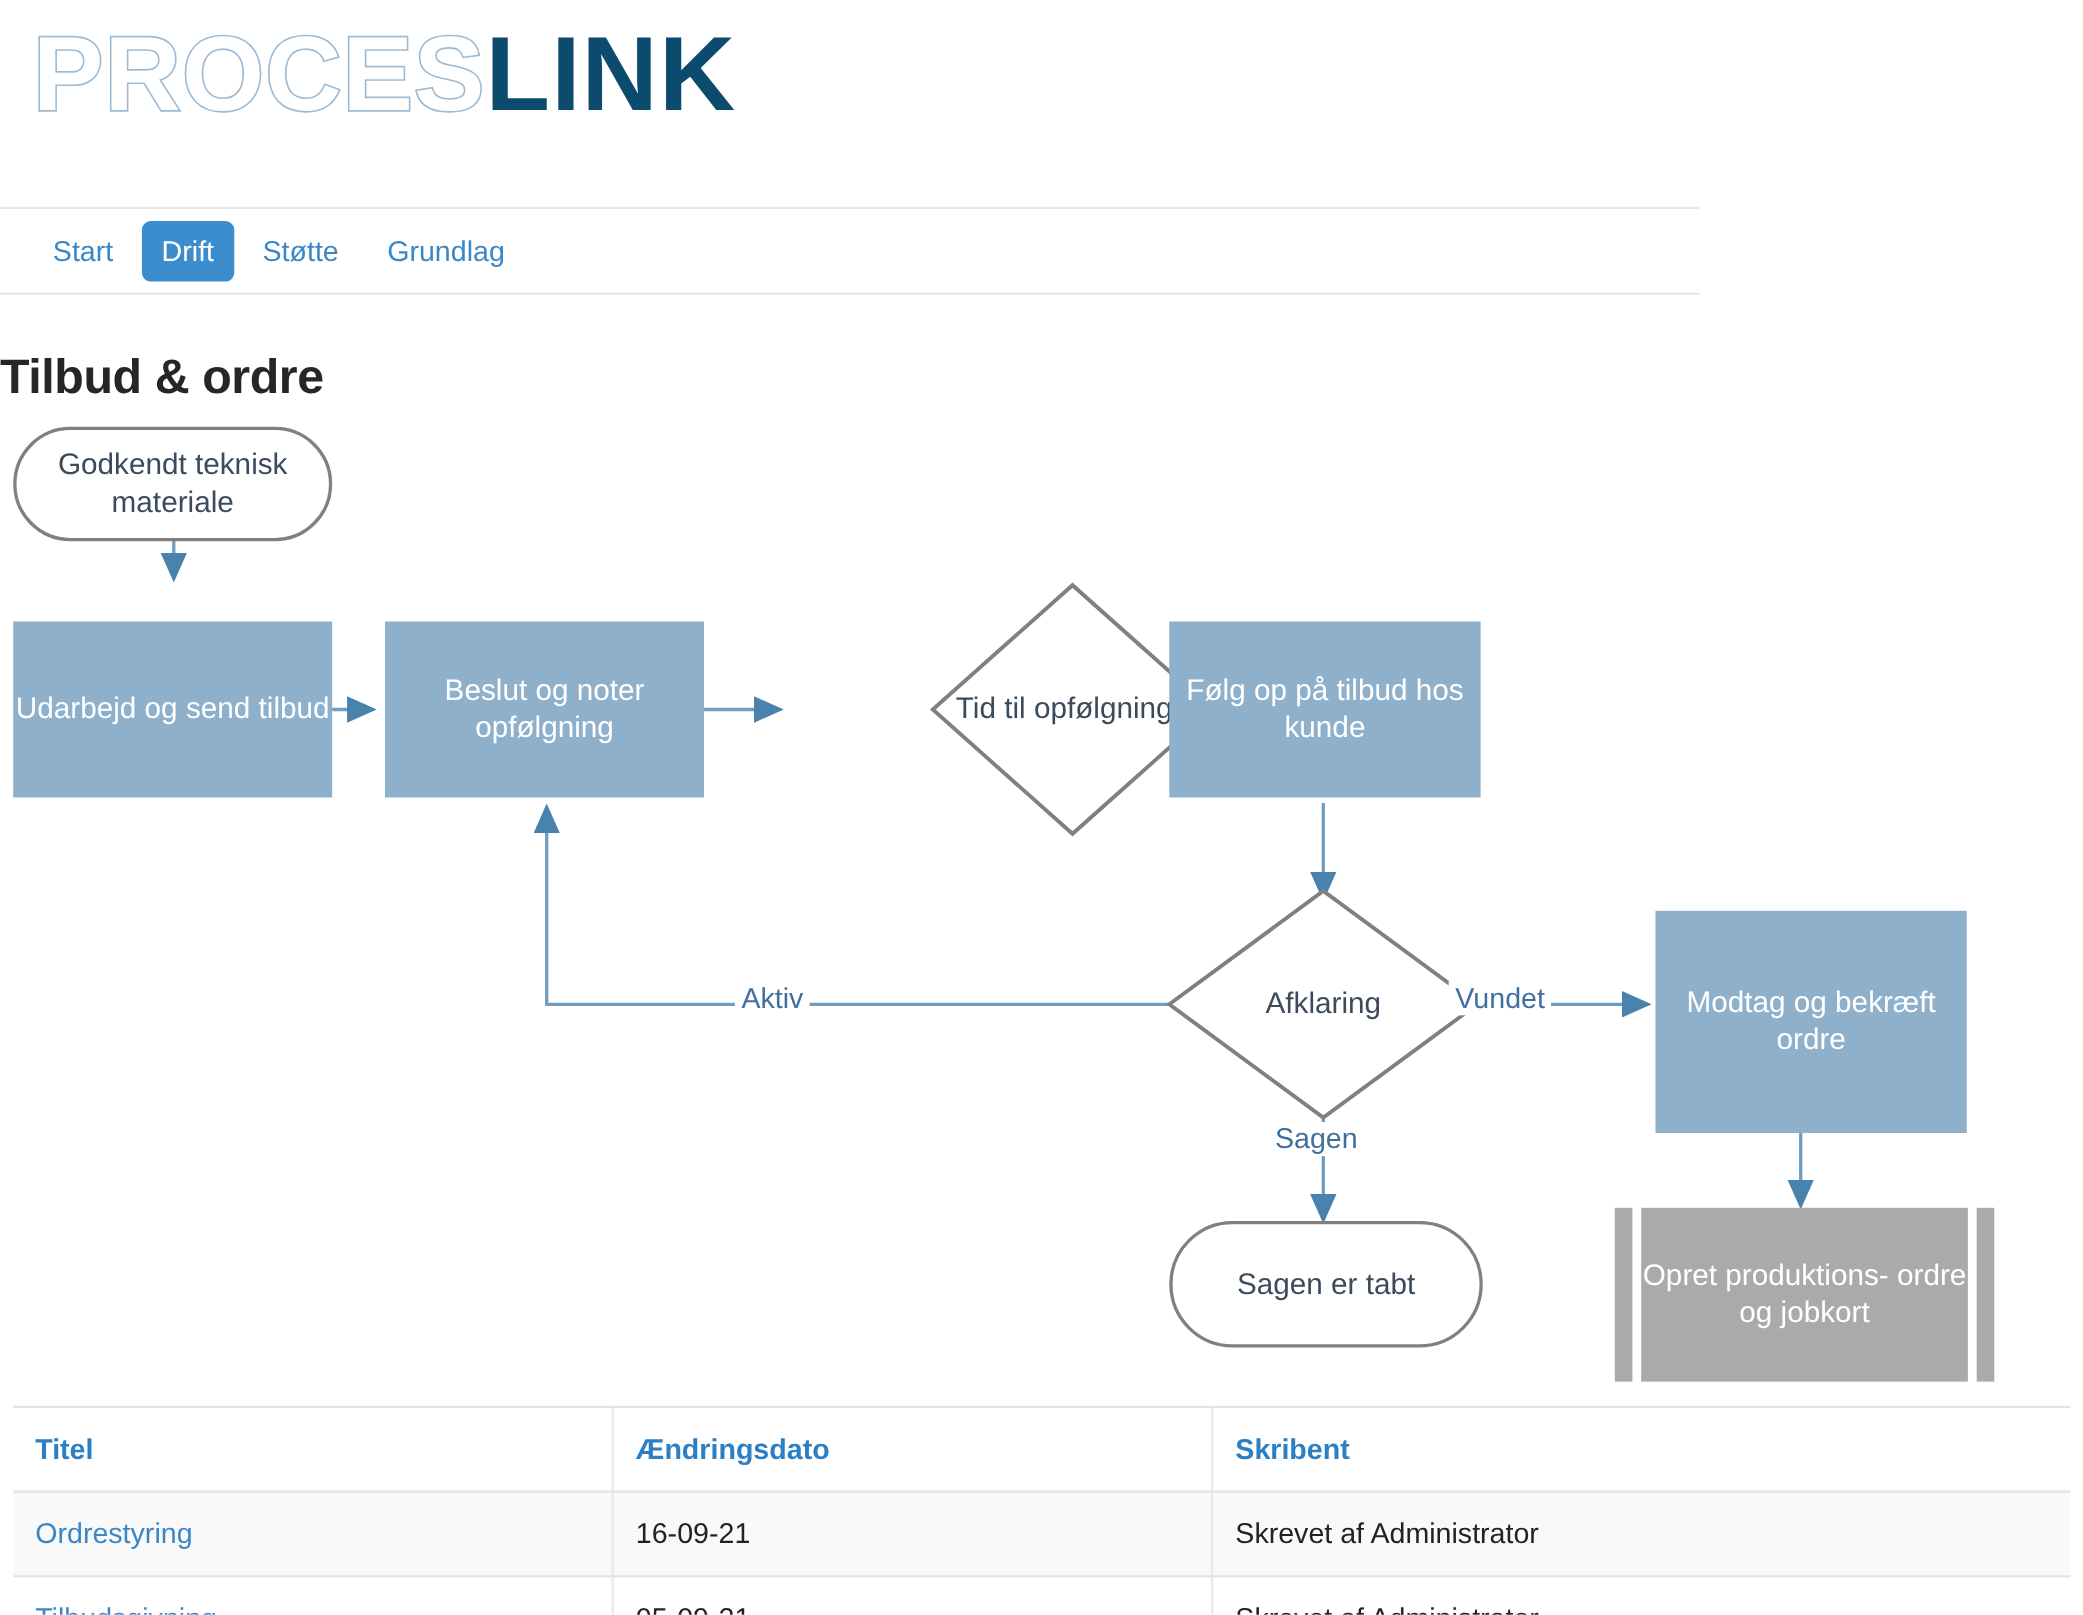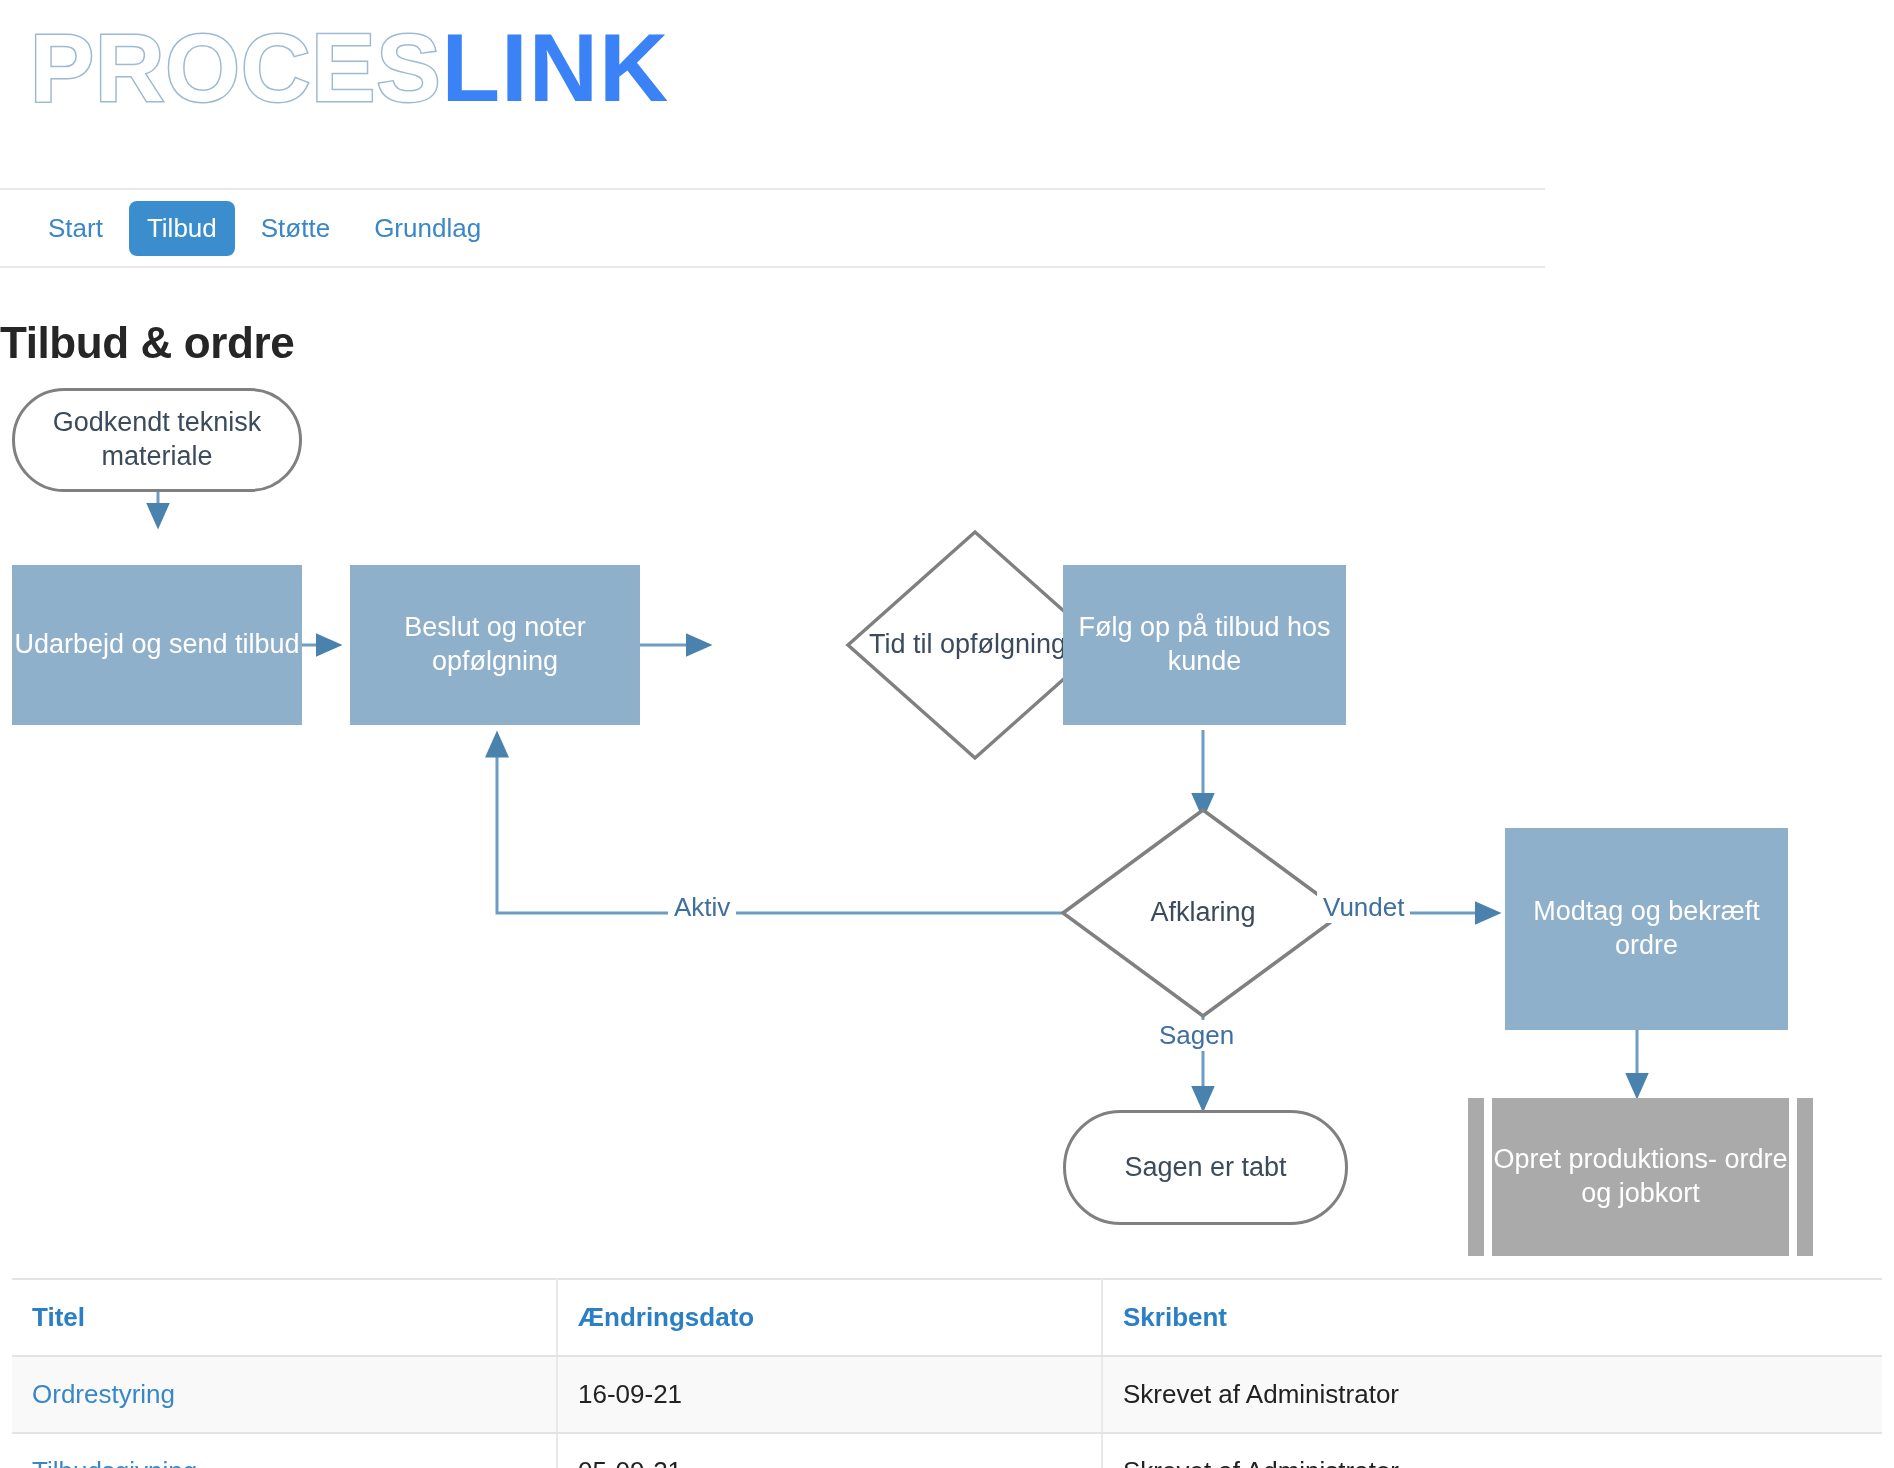--- a/index.html
+++ b/index.html
@@ -21,21 +21,21 @@
   .logo-text {
     font-size: 96px; font-weight: 700; letter-spacing: 1px;
     line-height: 1; font-family: "Liberation Sans", sans-serif;
     white-space: nowrap;
   }
   .logo-hollow {
     color: #ffffff;
     -webkit-text-stroke: 3px #9dbad2;
     paint-order: stroke fill;
   }
-  .logo-solid { color: #3b82f6; }
+  .logo-solid { color: #0c4a6e; }
 
   
   .nav-bar {
     position: absolute; left: 0; top: 188px; width: 1545px; height: 80px;
     border-top: 2px solid #e8e8e8; border-bottom: 2px solid #e8e8e8;
     display: flex; align-items: center; padding-left: 30px; gap: 8px;
   }
   .nav-item {
     font-size: 26px; color: #3a87c8; padding: 12px 18px;
     border-radius: 8px; text-decoration: none; cursor: pointer;
@@ -102,21 +102,21 @@
 
 <div id="app">
 
   <div class="logo-wrap">
     <span class="logo-text logo-hollow">PROCES</span>
       <span class="logo-text logo-solid">LINK</span>
   </div>
 
   <div class="nav-bar">
     <a class="nav-item">Start</a>
-    <a class="nav-item active">Tilbud</a>
+    <a class="nav-item active">Drift</a>
     <a class="nav-item">Støtte</a>
     <a class="nav-item">Grundlag</a>
   </div>
 
   <div class="page-title">Tilbud &amp; ordre</div>
 
   <div class="flow">
 
     <svg width="1894" height="890">
       <defs>

